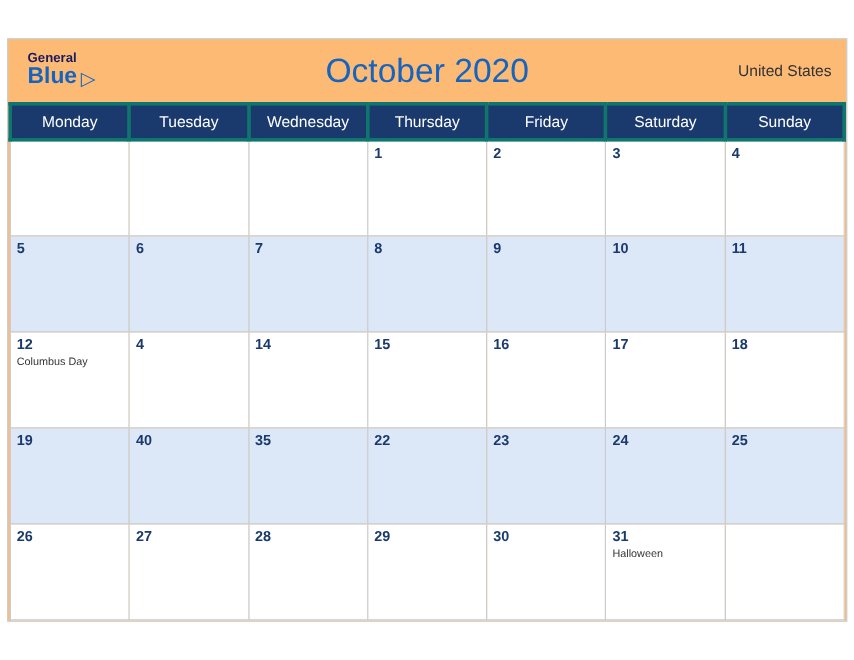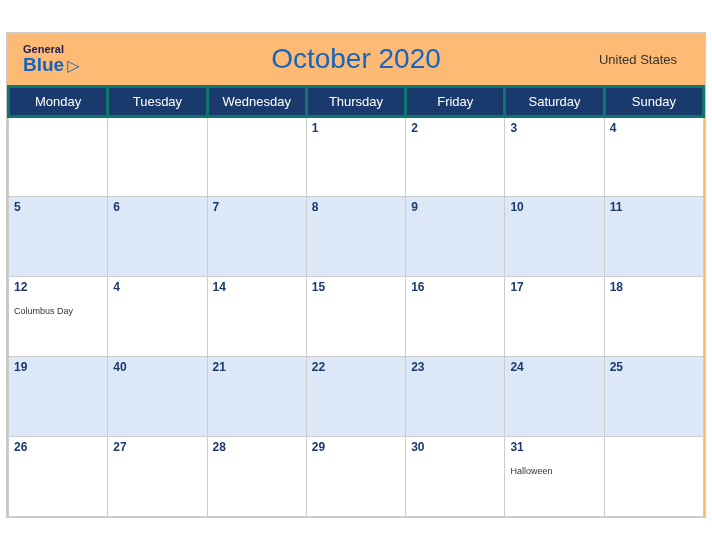--- a/index.html
+++ b/index.html
@@ -55,21 +55,21 @@
       gap: 3px;
     }
     .calendar-title {
       font-size: 28px;
       color: #1565c0;
       font-weight: normal;
       text-align: center;
     }
     .country-label {
       position: absolute;
-      right: 28px;
+      right: 12px;
       top: 50%;
       transform: translateY(-50%);
       font-size: 13px;
       color: #333;
     }
     .calendar-grid {
       width: 100%;
       border-collapse: collapse;
     }
     .calendar-grid th {
@@ -92,21 +92,21 @@
     .day-number {
       font-size: 12px;
       color: #1a3a6e;
       font-weight: bold;
       display: block;
     }
     .event-label {
       font-size: 9px;
       color: #333;
       display: block;
-      margin-top: 12px;
+      margin-top: 2px;
     }
     .empty-cell {
       background: #fff;
     }
     
     .row-stripe td {
       background-color: #dce8f8;
     }
   </style>
 </head>
@@ -207,21 +207,21 @@
           </td>
         </tr>
         <tr class="row-stripe">
           <td>
             <span class="day-number">19</span>
           </td>
           <td>
             <span class="day-number">40</span>
           </td>
           <td>
-            <span class="day-number">21</span>
+            <span class="day-number">35</span>
           </td>
           <td>
             <span class="day-number">22</span>
           </td>
           <td>
             <span class="day-number">23</span>
           </td>
           <td>
             <span class="day-number">24</span>
           </td>

